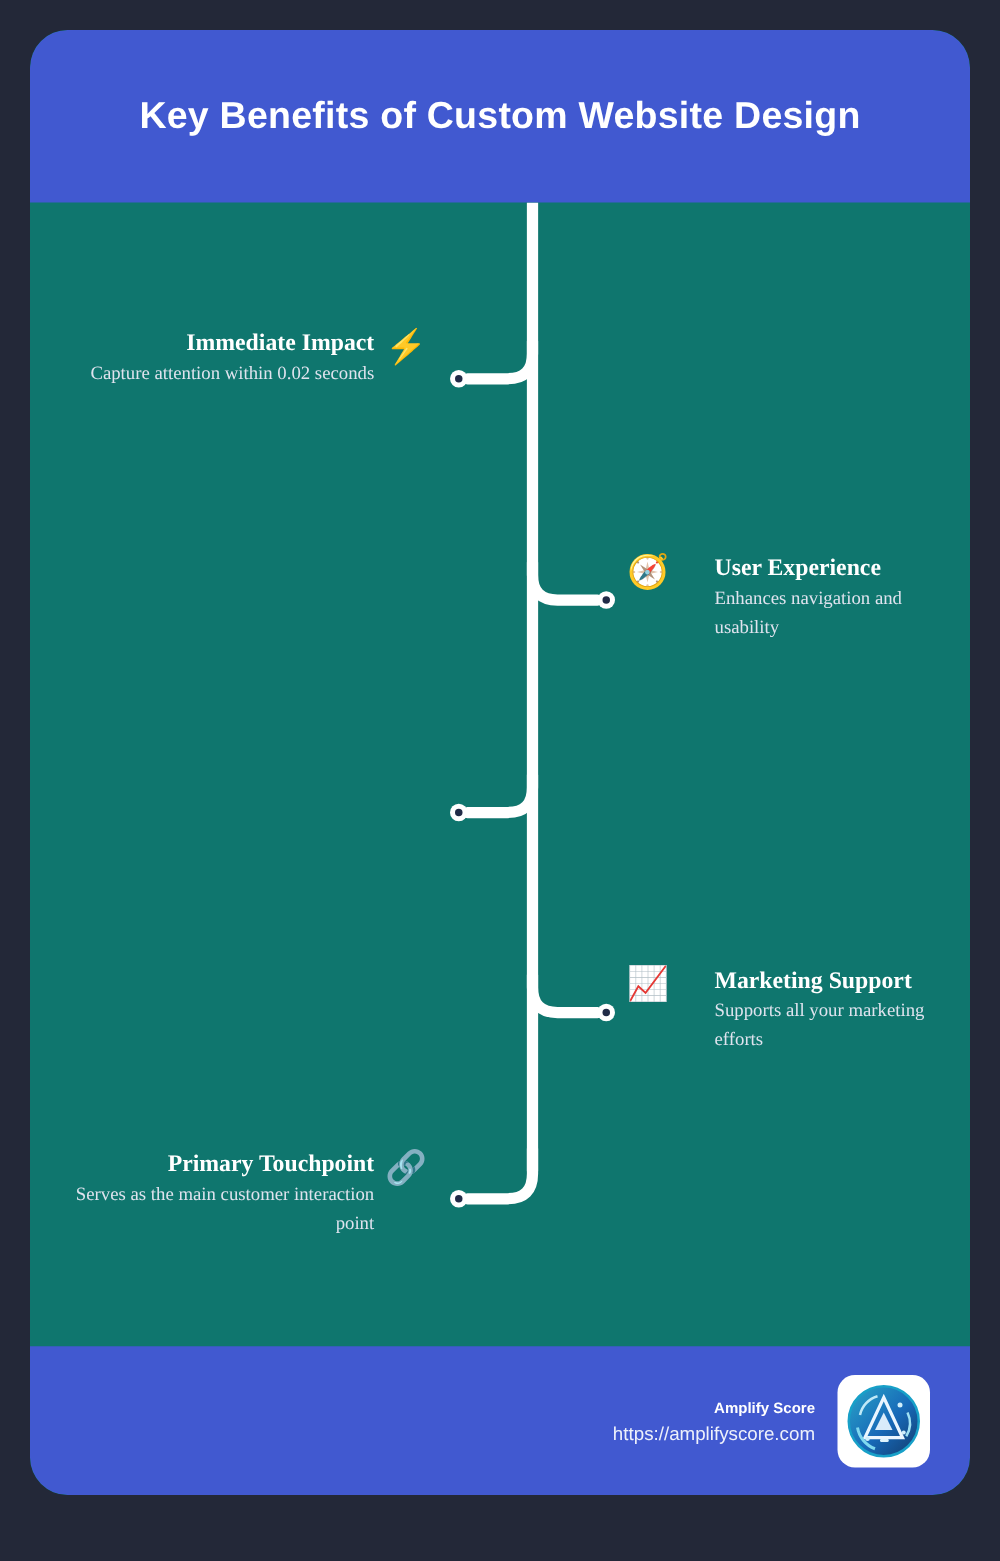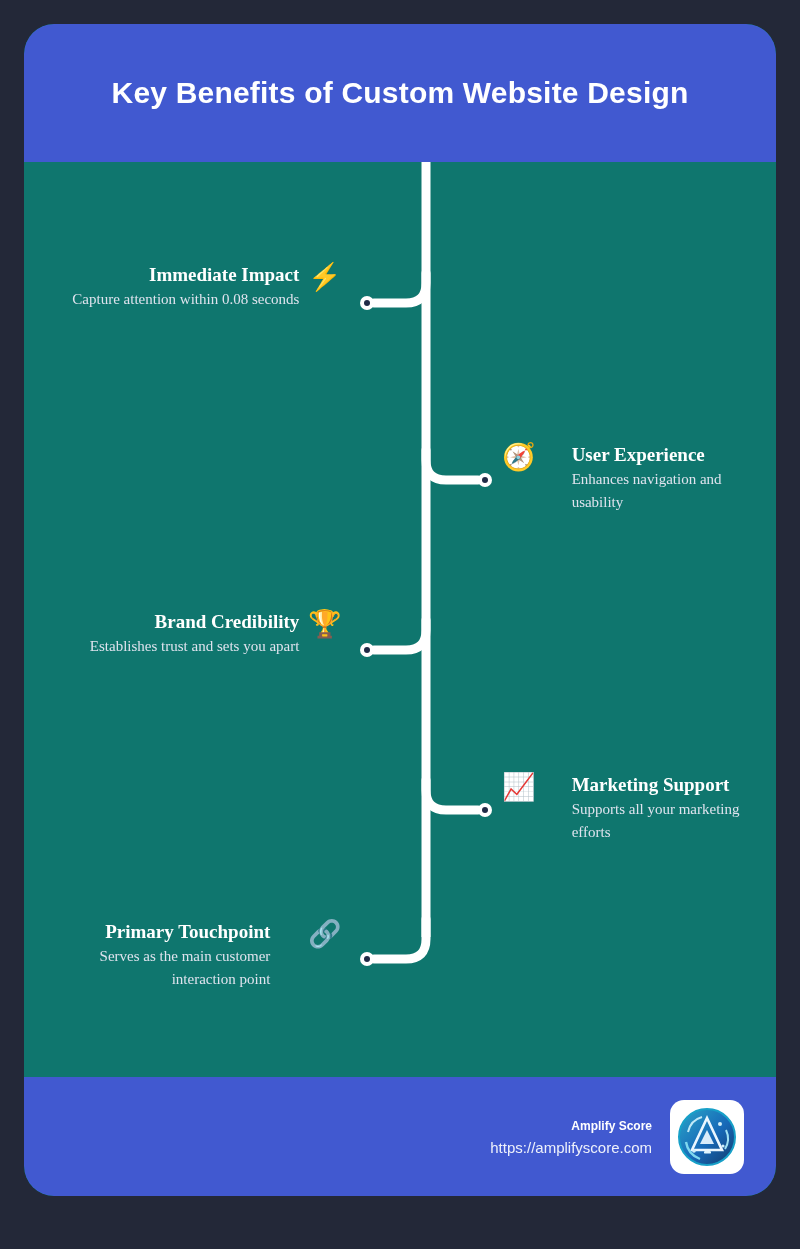--- a/index.html
+++ b/index.html
@@ -112,50 +112,43 @@
         <circle cx="343" cy="488" r="3" fill="#212b47"></circle>
         <circle cx="461" cy="648" r="7" fill="#ffffff"></circle>
         <circle cx="461" cy="648" r="3" fill="#212b47"></circle>
         <circle cx="343" cy="797" r="7" fill="#ffffff"></circle>
         <circle cx="343" cy="797" r="3" fill="#212b47"></circle>
       </svg>
 
       <div class="item item-left" style="right:434px;top:100px;width:290px;justify-content:flex-end;">
         <div class="txt txt-left">
           <div class="item-title">Immediate Impact</div>
-          <div class="item-desc">Capture attention within 0.08 seconds</div>
+          <div class="item-desc">Capture attention within 0.02 seconds</div>
         </div>
         <span class="emoji emoji-left">⚡</span>
       </div>
 
       <div class="item item-right" style="left:478px;top:280px;width:260px;">
         <span class="emoji emoji-right">🧭</span>
         <div class="txt txt-right">
           <div class="item-title">User Experience</div>
           <div class="item-desc">Enhances navigation and usability</div>
         </div>
       </div>
 
-      <div class="item item-left" style="right:434px;top:447px;width:290px;justify-content:flex-end;">
-        <div class="txt txt-left">
-          <div class="item-title">Brand Credibility</div>
-          <div class="item-desc">Establishes trust and sets you apart</div>
-        </div>
-        <span class="emoji emoji-left">🏆</span>
-      </div>
 
       <div class="item item-right" style="left:478px;top:610px;width:262px;">
         <span class="emoji emoji-right">📈</span>
         <div class="txt txt-right">
           <div class="item-title">Marketing Support</div>
           <div class="item-desc">Supports all your marketing efforts</div>
         </div>
       </div>
 
-      <div class="item item-left" style="right:434px;top:757px;width:290px;justify-content:flex-start;gap:29px;">
+      <div class="item item-left" style="right:434px;top:757px;width:290px;justify-content:flex-start;">
         <div class="txt txt-left">
           <div class="item-title">Primary Touchpoint</div>
           <div class="item-desc">Serves as the main customer interaction point</div>
         </div>
         <span class="emoji emoji-left">🔗</span>
       </div>
 
     </div>
 
     <div class="footer">

